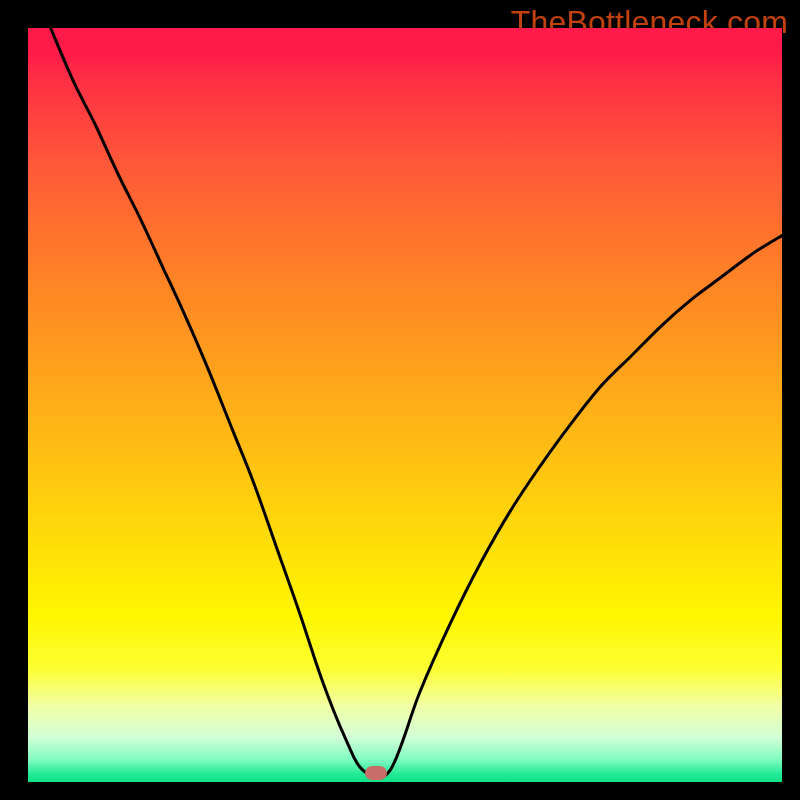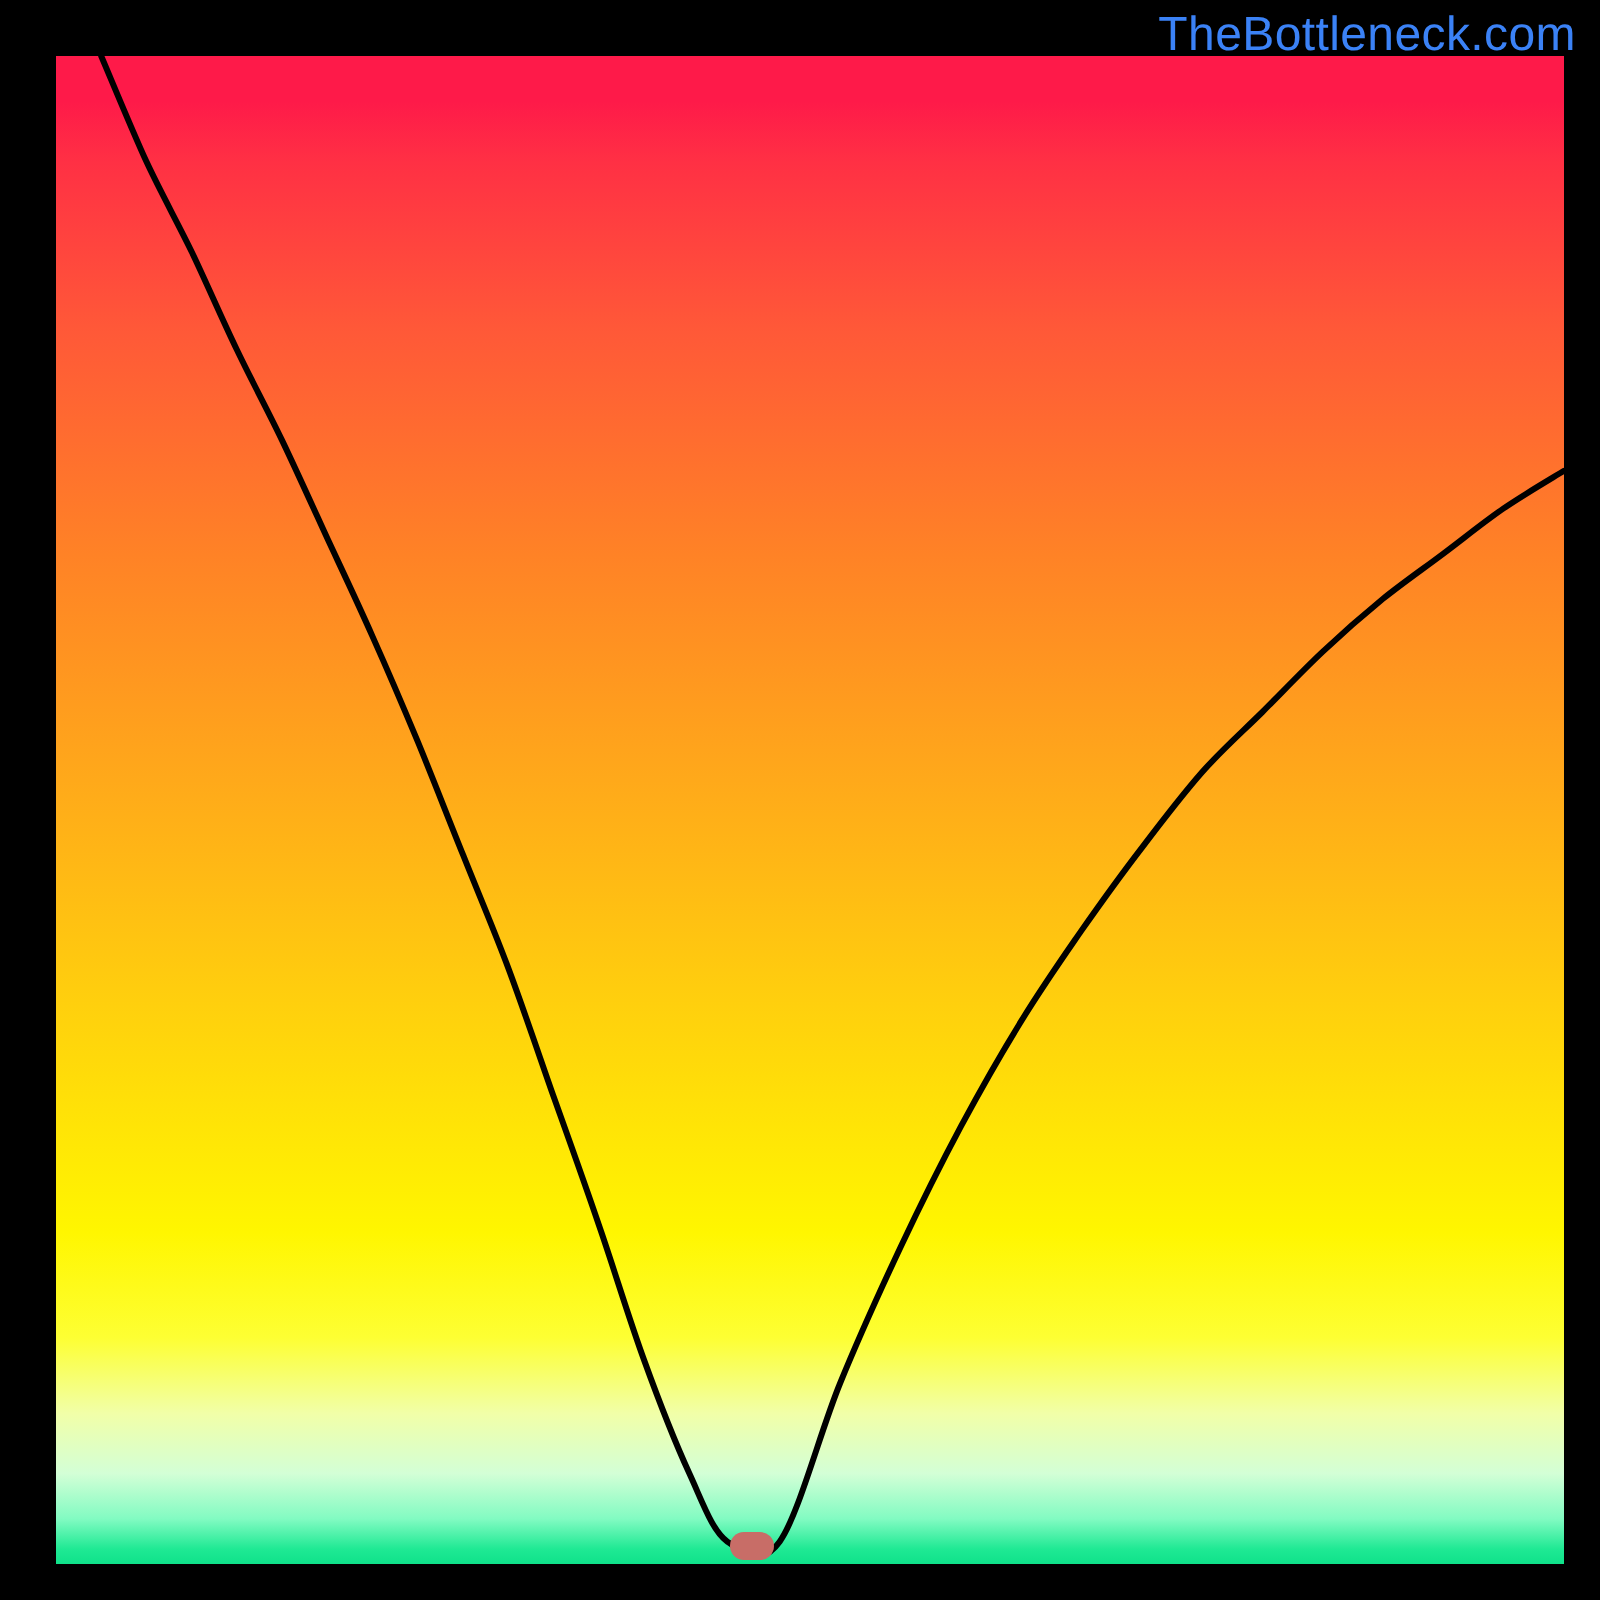--- a/index.html
+++ b/index.html
@@ -14,23 +14,23 @@
   .frame {
     position: relative;
     width: 800px;
     height: 800px;
     background: #000;
   }
   .watermark {
     position: absolute;
     top: 4px;
     right: 12px;
-    font-size: 24px;
+    font-size: 32px;
     font-weight: 500;
-    color: #3b82f6;
+    color: #c2410c;
     letter-spacing: 0.2px;
     user-select: none;
   }
   .plot-area {
     position: absolute;
     left: 28px;
     top: 28px;
     width: 754px;
     height: 754px;
     overflow: hidden;

